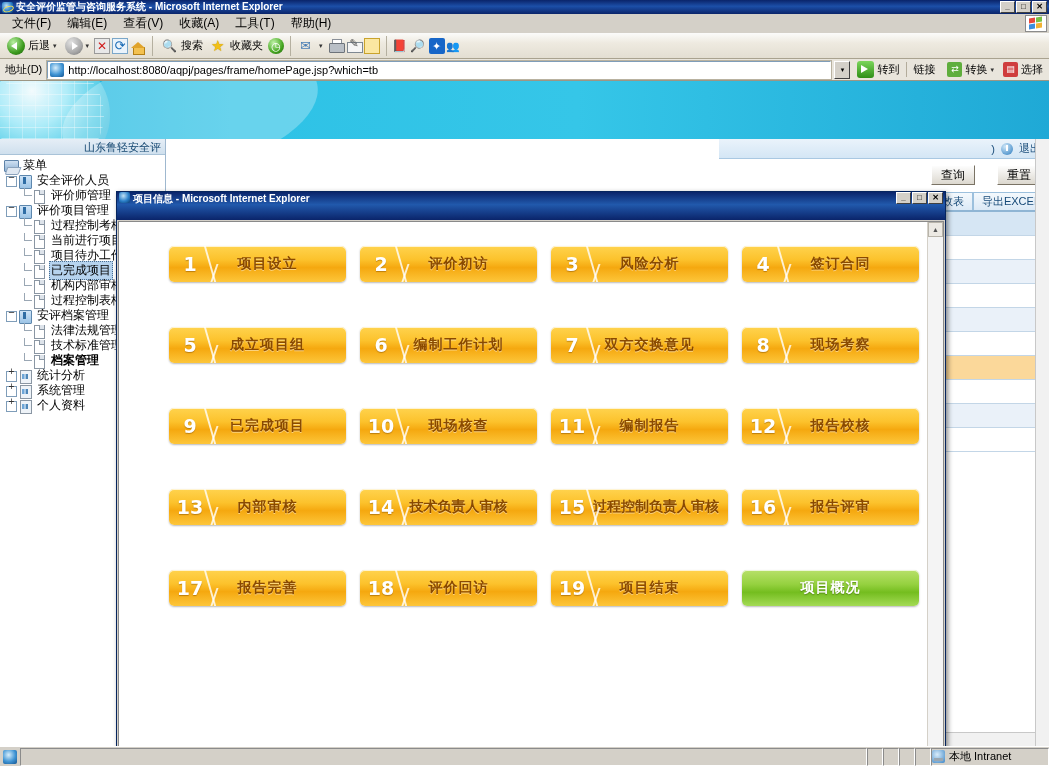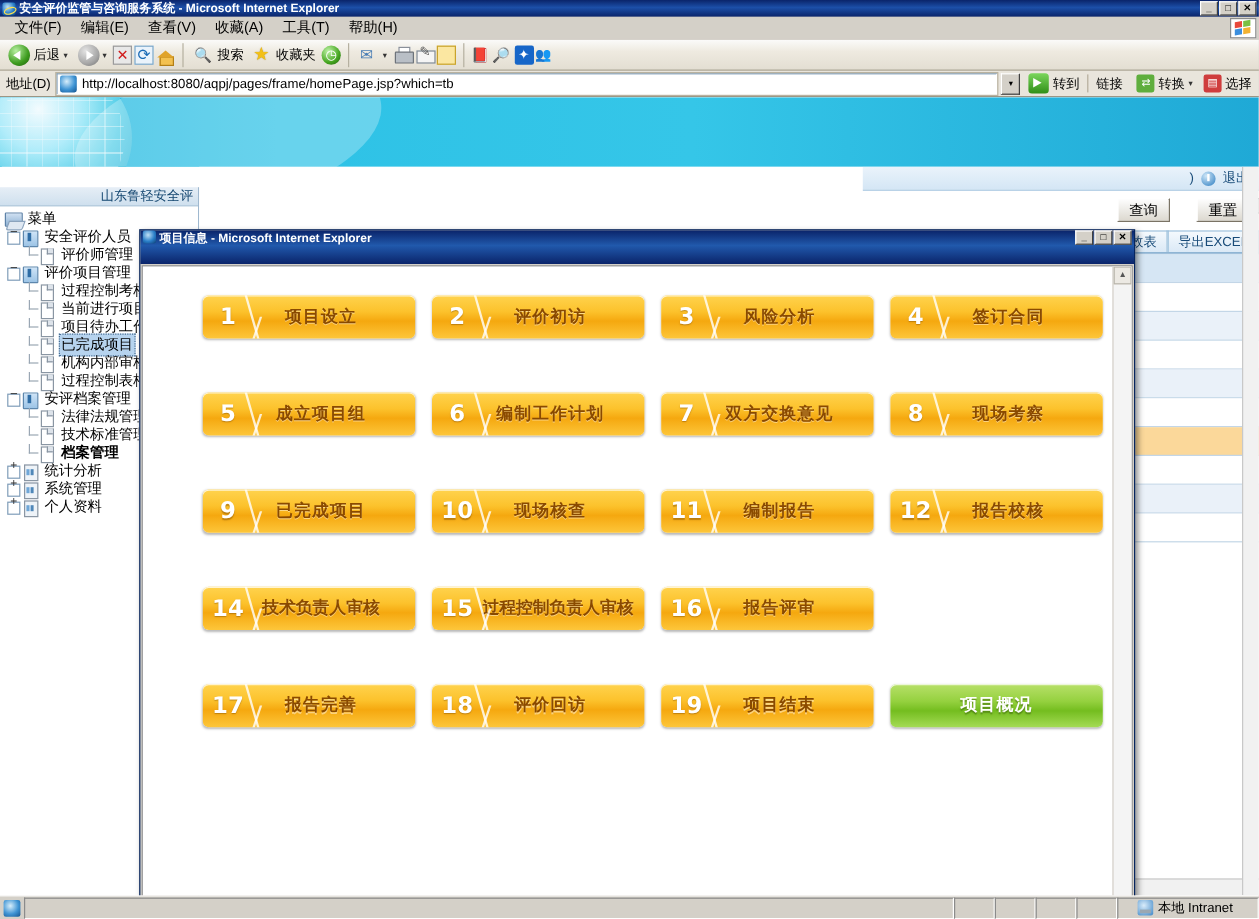--- a/index.html
+++ b/index.html
@@ -169,21 +169,21 @@
     position:absolute; left:150px; top:12px;
     font-size:25px; font-weight:bold; color:#0a3f6b;
     letter-spacing:3px; white-space:nowrap;
     font-family:"DejaVu Serif","Liberation Serif",serif;
   }
 
   .content-row{ position:absolute; left:0; top:58px; right:0; bottom:0; display:flex; }
 
   .sidebar{
     width:166px; background:#fff; border-right:1px solid #9fb8cf;
-    display:flex; flex-direction:column; font-size:12px;margin-top:17px;
+    display:flex; flex-direction:column; font-size:12px;
   }
   .sb-head{
     height:16px; background:linear-gradient(to bottom,#e6eef6,#cfe0ee);
     border-bottom:1px solid #a9c3d8;
     text-align:right; padding-right:4px; font-size:11px; color:#12456f; line-height:16px;
     white-space:nowrap; overflow:hidden;
   }
   .tree{ padding:3px 0 0 2px; }
   .tnode{ display:flex; align-items:center; height:15px; white-space:nowrap; }
   .tw{ width:14px; height:15px; flex:none; position:relative; }
@@ -357,21 +357,21 @@
     color:#fff; text-shadow:0 1px 1px rgba(60,100,10,.6); padding-right:0;
   }
 
   
   .statusbar{
     height:20px; background:#d4d0c8;
     border-top:1px solid #fff;
     display:flex; align-items:center; font-size:11px;
   }
   .sb-pane{ height:18px; border:1px solid; border-color:#8b8b8b #fff #fff #8b8b8b;
-     display:flex; align-items:center; padding:0 16px; gap:4px; white-space:nowrap;text-align:right;}
+     display:flex; align-items:center; padding:0 0; gap:4px; white-space:nowrap;text-align:right;}
   .sb-pane.grow1{flex:1;}
   .sb-pane.sm{ width:16px; }
   .sb-zone{ width:118px; justify-content:flex-start;}
   .zone-ic{ width:13px;height:13px; flex:none; position:relative;
      background:radial-gradient(circle at 40% 35%,#d9ecfa,#3d86c6); border-radius:2px;}
   .zone-ic::after{content:"";position:absolute;left:2px;top:8px;width:9px;height:3px;background:#9aa7b2;}
   .sb-ieic{ width:14px;height:14px;flex:none;
      background:radial-gradient(circle at 40% 35%,#d7eefb 0%,#3f94d4 55%,#13538f 100%);border-radius:2px;}
 </style>
 </head>
@@ -678,20 +678,25 @@
                   <span class="lbl">编制报告</span>
                 </div>
                 <div class="stepbtn">
                   <span class="num">12</span>
                   <span class="chev"></span>
                   <span class="lbl">报告校核</span>
                 </div>
               </div>
               <div class="steprow">
                 <div class="stepbtn">
+                  <span class="num">13</span>
+                  <span class="chev"></span>
+                  <span class="lbl">内部审核</span>
+                </div>
+                <div class="stepbtn">
                   <span class="num">14</span>
                   <span class="chev"></span>
                   <span class="lbl small">技术负责人审核</span>
                 </div>
                 <div class="stepbtn">
                   <span class="num">15</span>
                   <span class="chev"></span>
                   <span class="lbl small">过程控制负责人审核</span>
                 </div>
                 <div class="stepbtn">

